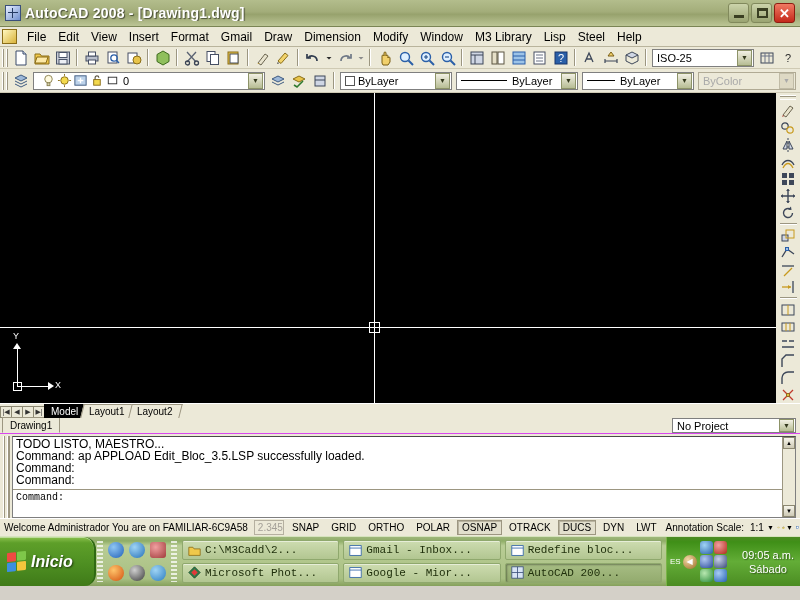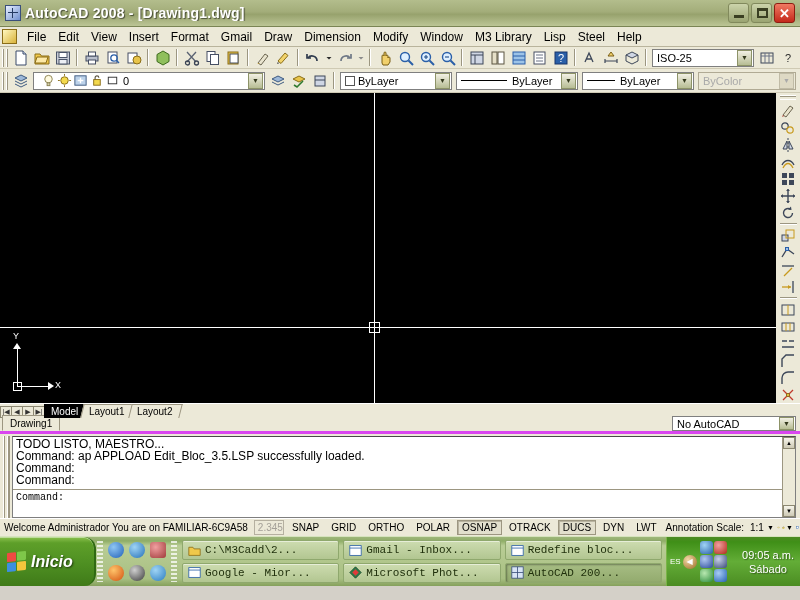--- a/index.html
+++ b/index.html
@@ -133,21 +133,21 @@
   .ltab {
     font-size:10px; padding:1px 7px 1px 6px; margin-right:-3px;
     background:#ece9d8; color:#000; border:1px solid #9c9681; border-bottom:none;
     transform:skewX(-14deg); position:relative;
   }
   .ltab span { display:inline-block; transform:skewX(14deg); }
   .ltab.active { background:#000; color:#fff; border-color:#000; transform:none; padding:1px 6px; }
   .ltab.active span{ transform:none; }
 
   
-  .dwgtab-bar { height:16px; background:#ece9d8; display:flex; align-items:flex-end; border-bottom:3px solid #d946ef;}
+  .dwgtab-bar { height:16px; background:#ece9d8; display:flex; align-items:flex-end; border-bottom:1px solid #d946ef;}
   .dwgtab { font-size:10px; padding:2px 7px 1px 7px; background:#ece9d8;
             border:1px solid #9c9681; border-bottom:1px solid #ece9d8; margin-left:2px;}
   .projbox { margin-left:auto; margin-right:4px; }
 
   
   .cmdwrap { background:#ece9d8; padding:2px 0 0 0; display:flex; }
   .cmd-grip { width:7px; margin:0 2px 0 3px; flex:0 0 auto;
       background:linear-gradient(to right,#ffffff 0 1px,#9c9681 1px 2px,transparent 2px 4px,#ffffff 4px 5px,#9c9681 5px 6px); }
   .cmd-inner { flex:1 1 auto; background:#fff; border:1px solid #7f7f7f; border-top-color:#4a4a4a; position:relative; }
   .cmd-hist {
@@ -700,21 +700,21 @@
       <div class="navbtn">▶|</div>
     </div>
     <div class="ltab active"><span>Model</span></div>
     <div class="ltab"><span>Layout1</span></div>
     <div class="ltab"><span>Layout2</span></div>
   </div>
 
   <div class="dwgtab-bar">
     <div class="dwgtab">Drawing1</div>
     <div class="combo projbox" style="width:124px; height:15px">
-      <div class="val">No AutoCAD</div>
+      <div class="val">No Project</div>
       <div class="arrow" style="height:13px">▼</div>
     </div>
   </div>
 
   <div class="cmdwrap" style="height:84px">
     <div class="cmd-grip"></div>
     <div class="cmd-inner">
       <div class="cmd-hist">
         <div>TODO LISTO, MAESTRO...</div>
         <div>Command: ap APPLOAD Edit_Bloc_3.5.LSP successfully loaded.</div>
@@ -798,31 +798,31 @@
       </div>
       <div class="taskitem">
         <svg class="ti-ico" viewBox="0 0 16 16">
             <rect x="1" y="2" width="14" height="12" fill="#fff" stroke="#2a5fa8"></rect>
             <path d="M1 5h14" stroke="#2a5fa8"></path>
           </svg>
         <span>Redefine bloc...</span>
       </div>
       <div class="taskitem">
         <svg class="ti-ico" viewBox="0 0 16 16">
+            <path d="M8 1l7 7-7 7-7-7z" fill="#2f7a4a" stroke="#1a4a2a"></path>
+            <path d="M8 4l4 4-4 4-4-4z" fill="#e03a3a"></path>
+          </svg>
+        <span>Microsoft Phot...</span>
+      </div>
+      <div class="taskitem">
+        <svg class="ti-ico" viewBox="0 0 16 16">
             <rect x="1" y="2" width="14" height="12" fill="#fff" stroke="#2a5fa8"></rect>
             <path d="M1 5h14" stroke="#2a5fa8"></path>
           </svg>
         <span>Google - Mior...</span>
-      </div>
-      <div class="taskitem">
-        <svg class="ti-ico" viewBox="0 0 16 16">
-            <path d="M8 1l7 7-7 7-7-7z" fill="#2f7a4a" stroke="#1a4a2a"></path>
-            <path d="M8 4l4 4-4 4-4-4z" fill="#e03a3a"></path>
-          </svg>
-        <span>Microsoft Phot...</span>
       </div>
       <div class="taskitem active">
         <svg class="ti-ico" viewBox="0 0 16 16">
             <rect x="1" y="1" width="14" height="14" fill="#d8e4f5" stroke="#3a4f7a"></rect>
             <path d="M1 8h14M8 1v14" stroke="#3a4f7a"></path>
           </svg>
         <span>AutoCAD 200...</span>
       </div>
     </div>
 

